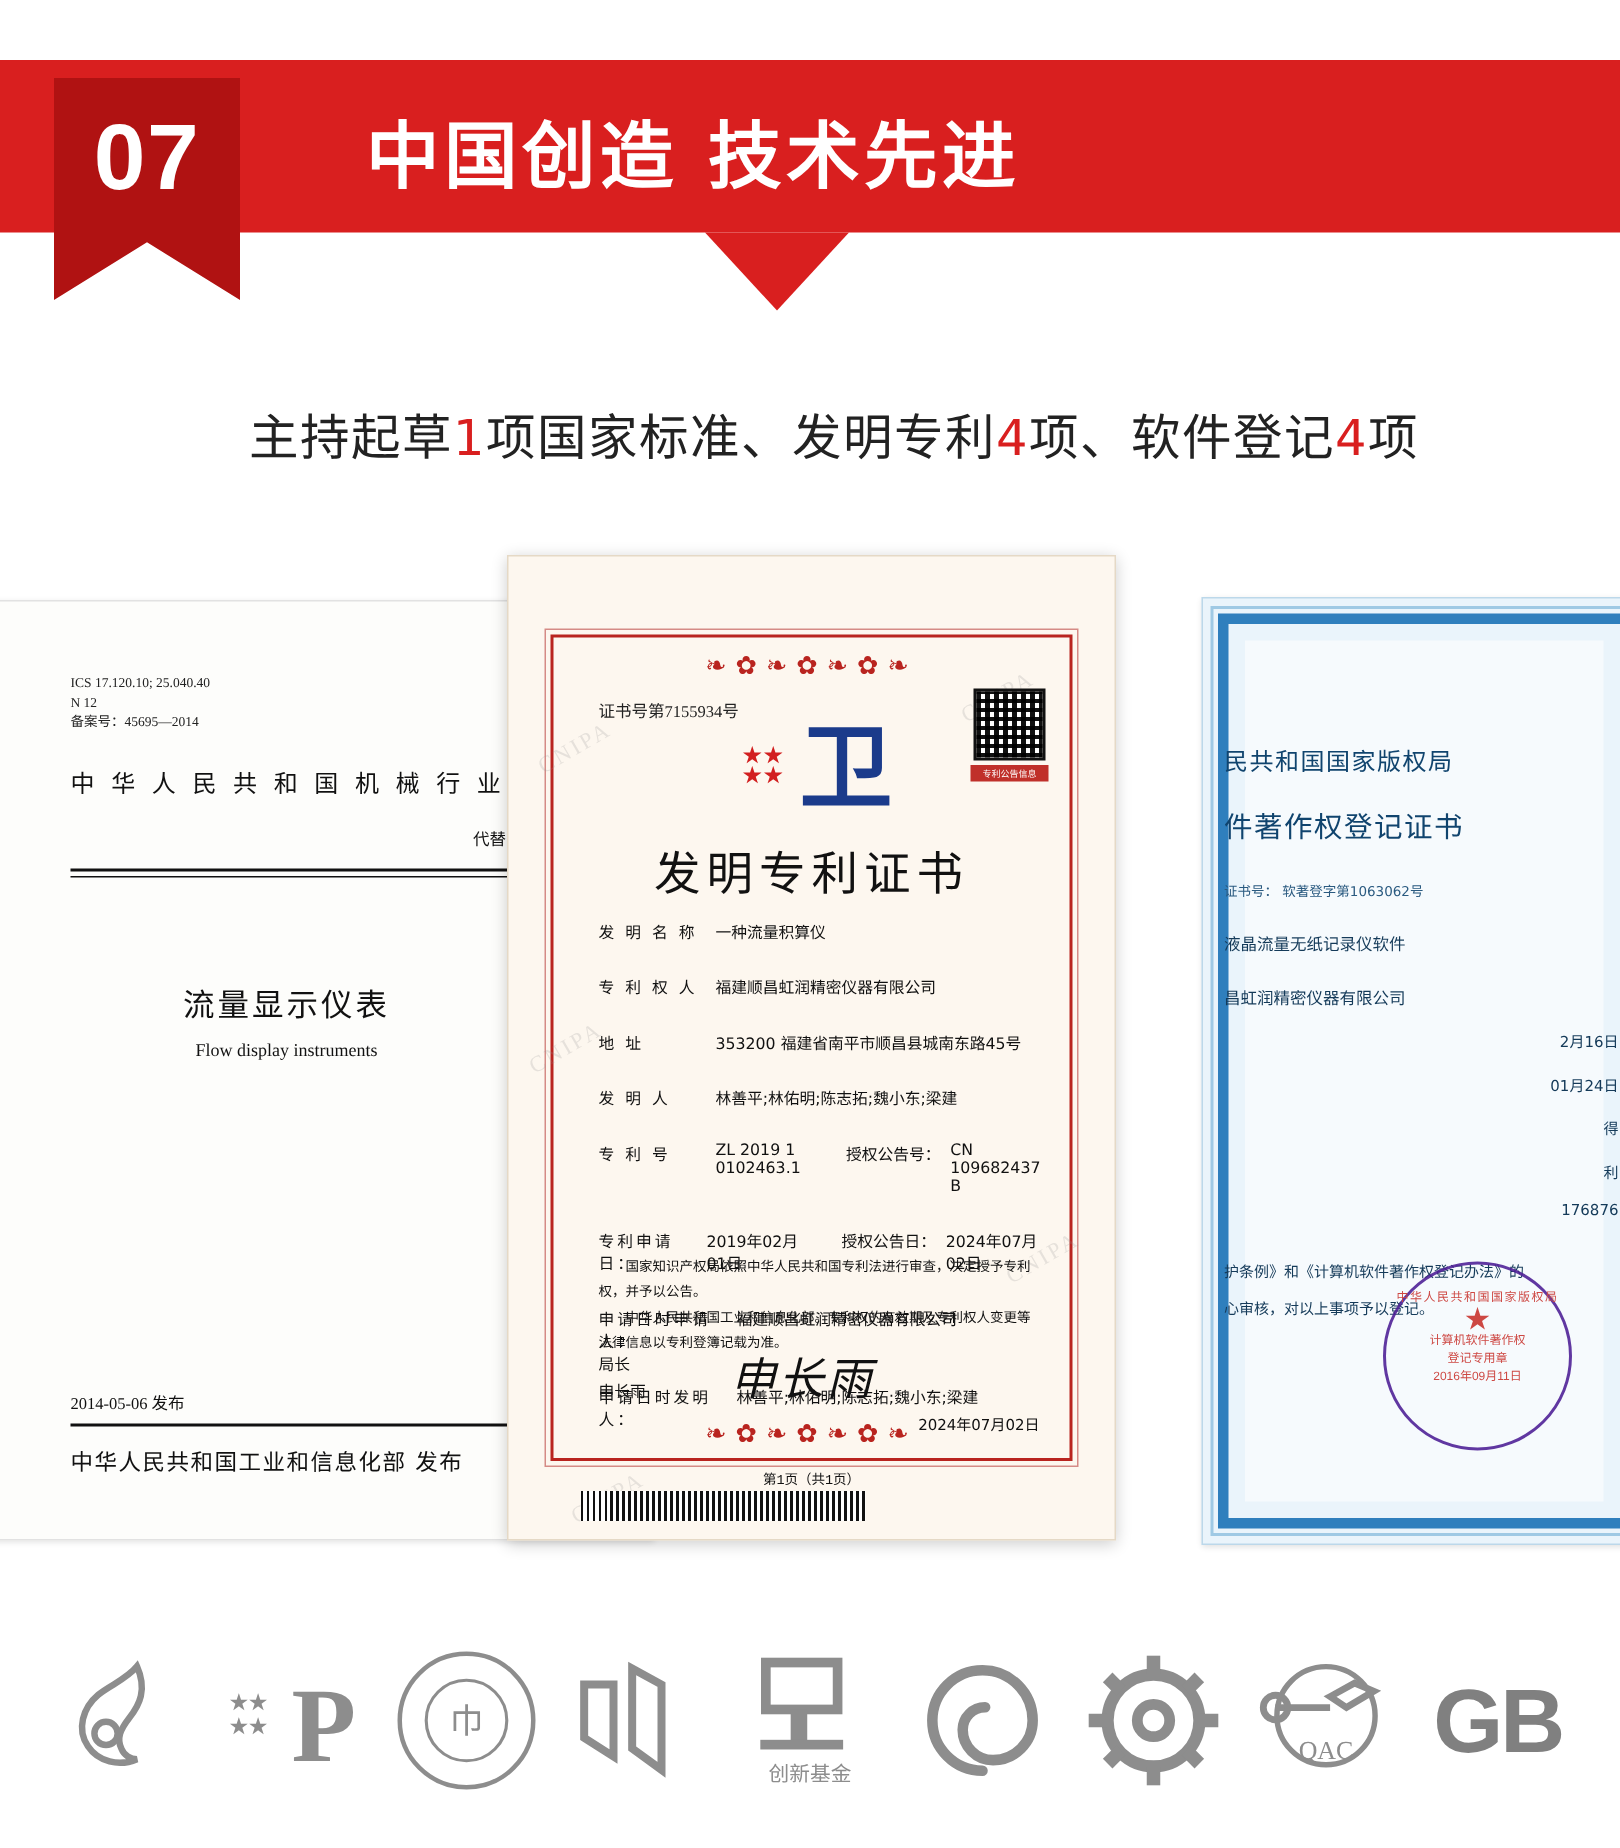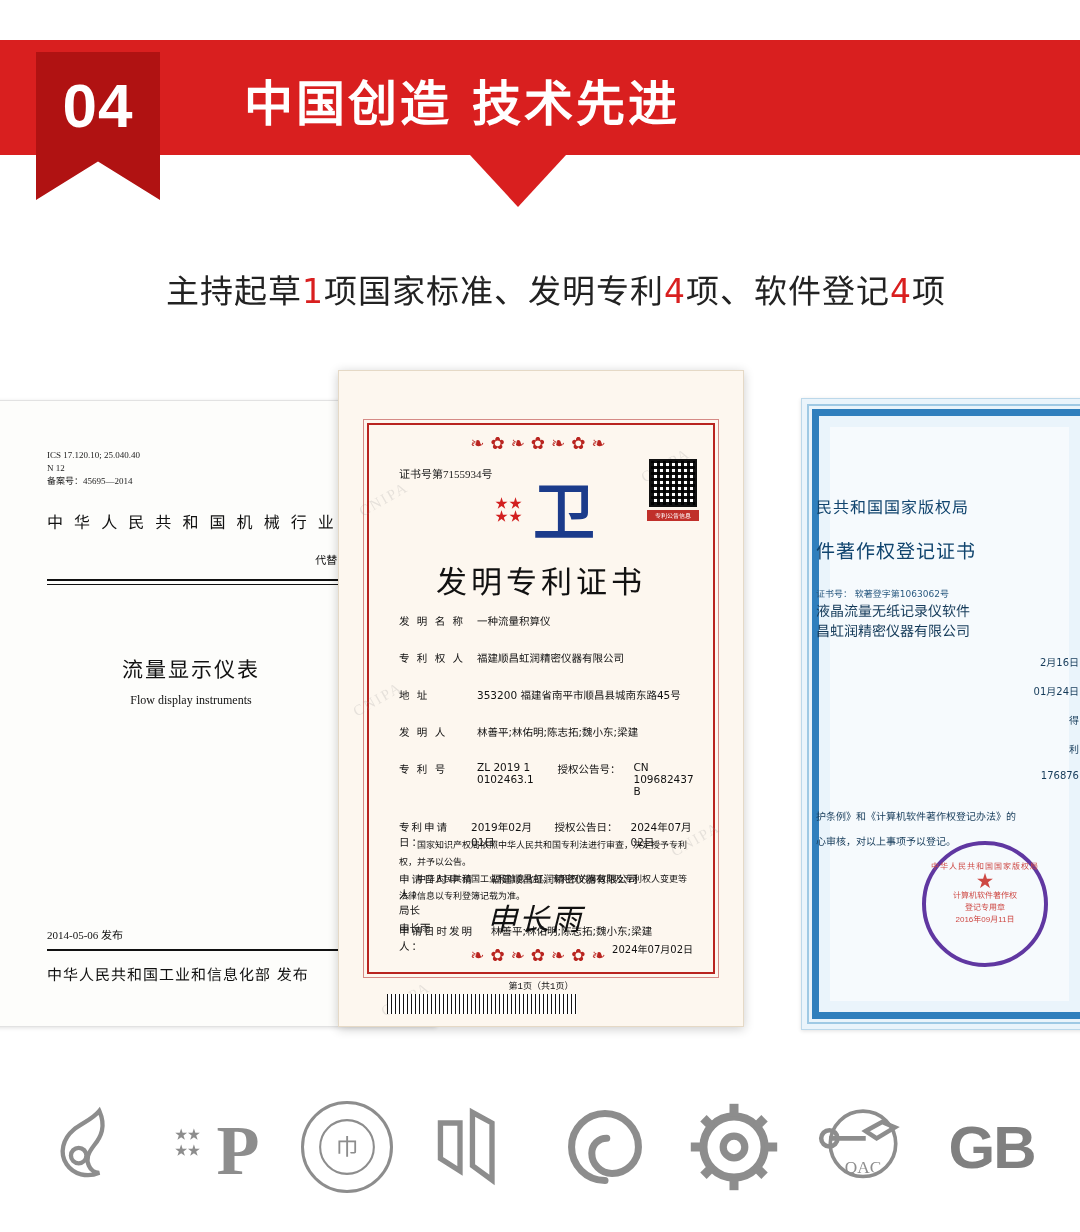--- a/index.html
+++ b/index.html
@@ -247,30 +247,30 @@
     top: 0;
     right: 0;
     bottom: 0;
     padding: 95px 18px 0 14px;
     color: #10446e;
     font-family: "DejaVu Sans", "Liberation Sans", sans-serif;
   }
   .cp-l1 { font-size: 16px; letter-spacing: 1px; white-space: nowrap; }
   .cp-l2 { font-size: 19px; letter-spacing: 1px; margin-top: 18px; white-space: nowrap; }
   .cp-l3 { font-size: 9px; margin-top: 24px; color: #2a5a80; white-space: nowrap; }
-  .cp-row { font-size: 14px; color: #143a59; white-space: nowrap; }
+  .cp-row { font-size: 11px; margin-top: 20px; color: #143a59; white-space: nowrap; }
   .cp-row.sm { font-size: 10px; margin-top: 14px; text-align: right; }
   .cp-note { font-size: 10px; margin-top: 26px; line-height: 19px; color: #143a59; }
   .cp-seal {
     position: absolute;
     left: 120px;
     bottom: 62px;
     width: 126px;
     height: 126px;
-    border: 4px solid #4c1d95;
+    border: 2px solid #4c1d95;
     border-radius: 50%;
     color: #c8302a;
     text-align: center;
     font-size: 8px;
     line-height: 12px;
     padding-top: 16px;
     box-sizing: border-box;
     opacity: .88;
   }
   .cp-seal .star {
@@ -401,20 +401,21 @@
     width: 78px;
     flex: none;
     letter-spacing: 2px;
   }
   .pt-field .v { flex: 1; }
   .pt-field .k2 {
     width: 76px;
     flex: none;
     letter-spacing: 0;
     margin-left: 19px;
+    text-align: center;
   }
   .pt-para {
     position: absolute;
     left: 60px;
     right: 48px;
     top: 466px;
     font-size: 9px;
     line-height: 17px;
     color: #111;
     text-indent: 18px;
@@ -517,21 +518,21 @@
     box-sizing: border-box;
   }
   .logo svg { display: block; }
 </style>
 </head>
 <body>
 
 <div class="banner"></div>
 <div class="banner-notch"></div>
 <div class="banner-tab"></div>
-<div class="banner-number">04</div>
+<div class="banner-number">07</div>
 <div class="banner-title">中国创造  技术先进</div>
 
 <div class="subtitle">
   <span>主持起草</span><span class="hl">1</span><span>项国家标准、发明专利</span><span class="hl">4</span><span>项、软件登记</span><span class="hl">4</span><span>项</span>
 </div>
 
 <div class="docs">
 
   <div class="doc-standard">
     <div class="ds-head">
@@ -689,20 +690,28 @@
     </div>
   </div>
 
   <div class="logo">
     <svg width="92" height="80" viewBox="0 0 100 90" aria-hidden="true">
       <path d="M10 18h22v54l-22-14z" fill="none" stroke="#8d8d8d" stroke-width="6"></path>
       <path d="M46 6l22 12v64l-22-16z" fill="none" stroke="#8d8d8d" stroke-width="6"></path>
     </svg>
   </div>
 
+  <div class="logo">
+    <svg width="96" height="92" viewBox="0 0 100 100" aria-hidden="true">
+      <rect x="18" y="8" width="52" height="34" fill="none" stroke="#8d8d8d" stroke-width="7"></rect>
+      <rect x="36" y="42" width="12" height="26" fill="#8d8d8d"></rect>
+      <rect x="14" y="64" width="60" height="7" fill="#8d8d8d"></rect>
+      <text x="50" y="94" text-anchor="middle" font-size="15" fill="#8d8d8d" font-family="DejaVu Sans, sans-serif">创新基金</text>
+    </svg>
+  </div>
 
   <div class="logo">
     <svg width="88" height="88" viewBox="0 0 100 100" aria-hidden="true">
       <path d="M50 88a38 38 0 1 1 38-38 30 30 0 0 1-30 30 23 23 0 0 1-23-23 17 17 0 0 1 17-17" fill="none" stroke="#8d8d8d" stroke-width="8" stroke-linecap="round"></path>
     </svg>
   </div>
 
   <div class="logo">
     <svg width="90" height="90" viewBox="0 0 100 100" aria-hidden="true">
       <g fill="#8d8d8d">

